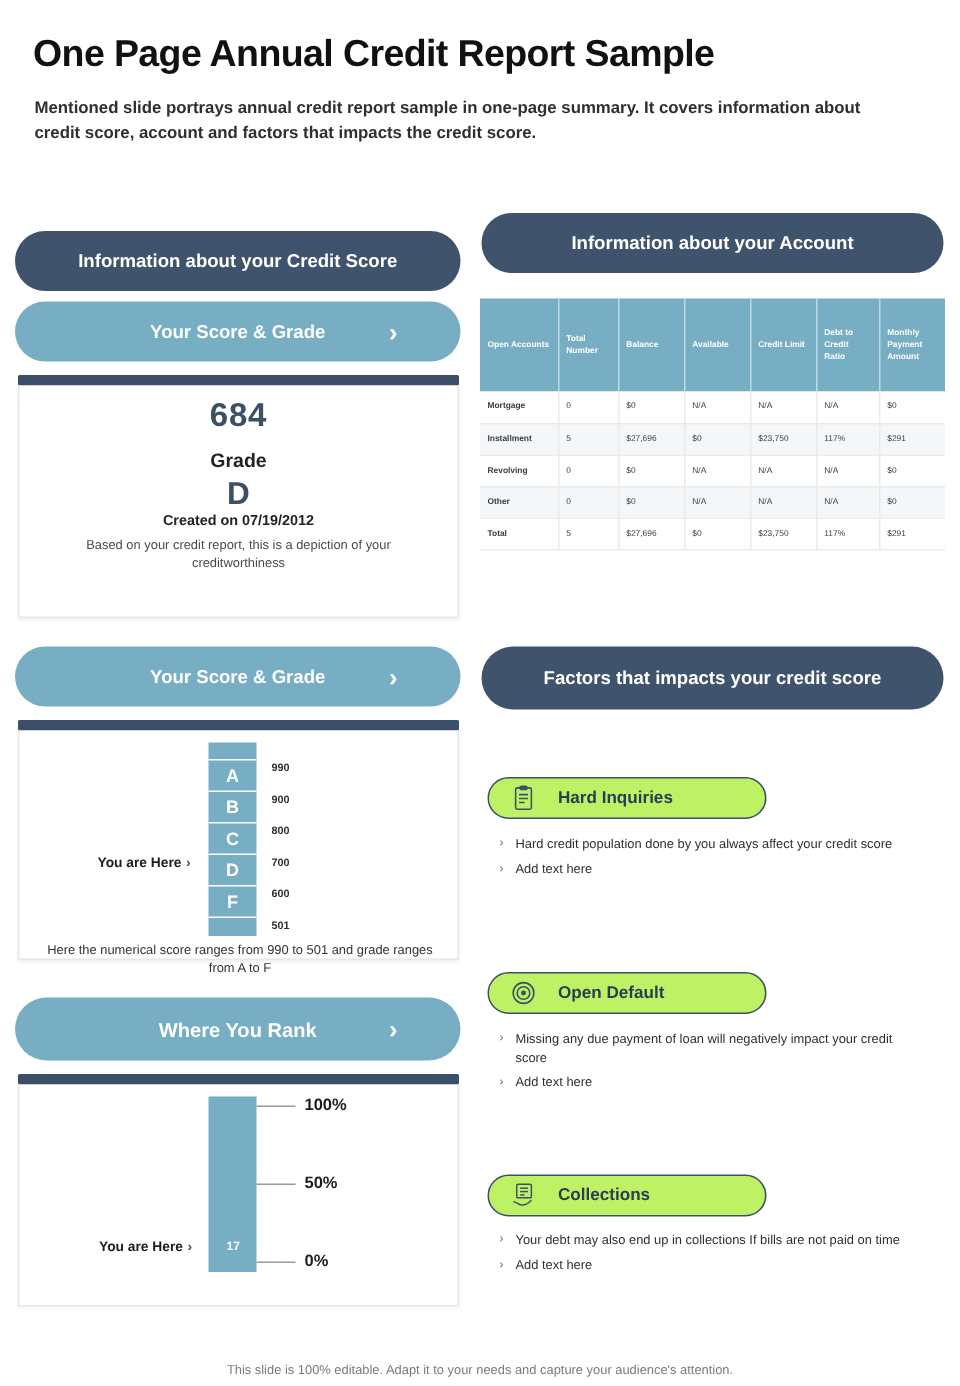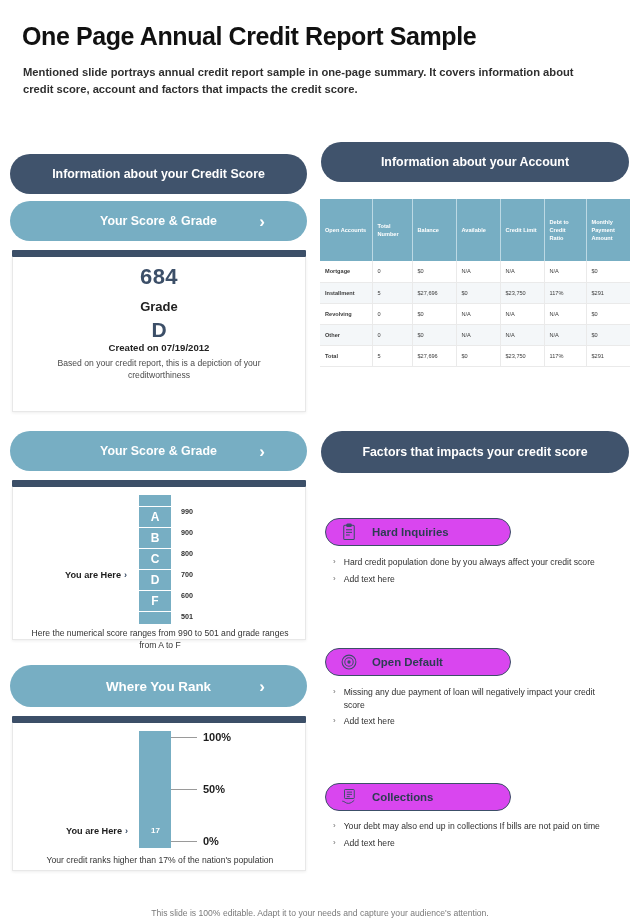--- a/index.html
+++ b/index.html
@@ -96,21 +96,21 @@
   .rank-val {
     position: absolute; color: #ffffff; font-size: 8px; font-weight: bold;
   }
   .tick { position: absolute; height: 1.4px; background: #9a9a9a; }
   .tick-label { position: absolute; font-size: 11px; font-weight: bold; color: #1d1d1d; }
 
   
   .factor-pill {
     position: absolute; display: flex; align-items: center;
     border: 1.2px solid #3c4f68; border-radius: 20px; height: 28px;
-    background: #d946ef; padding-left: 14px;
+    background: #bef264; padding-left: 14px;
   }
   .factor-icon { width: 18px; height: 18px; flex: 0 0 18px; margin-right: 14px; }
   .factor-title { font-size: 11.4px; font-weight: bold; color: #2c3c52; }
   .bullets { position: absolute; }
   .bullet { display: flex; font-size: 8.6px; color: #2f2f2f; line-height: 12.5px; margin-bottom: 4px; }
   .bullet .b-mark { color: #6a6a6a; margin-right: 8px; font-size: 8px; flex: 0 0 auto; }
 
   
   .footer {
     position: absolute; left: 0; top: 908px; width: 640px; text-align: center;
@@ -188,21 +188,20 @@
     <div class="tick" style="left:158px; top:118px; width:26px;"></div>
 
     <div class="tick-label" style="left:190px; top:8px;">100%</div>
     <div class="tick-label" style="left:190px; top:60px;">50%</div>
     <div class="tick-label" style="left:190px; top:112px;">0%</div>
 
     <div class="you-are-here" style="left:53px; top:103px;">
       <span>You are Here</span><span class="arrow">›</span>
     </div>
 
-    <div class="caption" style="left:8px; top:131px; width:278px;">Your credit ranks higher than 17% of the nation's population</div>
   </div>
 
   <div class="pill pill-dark" style="left:321px; top:142px; width:308px; height:40px; font-size:12.4px;">
     <span>Information about your Account</span>
   </div>
 
   <table class="acct-table" style="left:320px; top:199px; width:310px;">
     <thead>
       <tr>
         <th style="width:52px;">Open Accounts</th>

